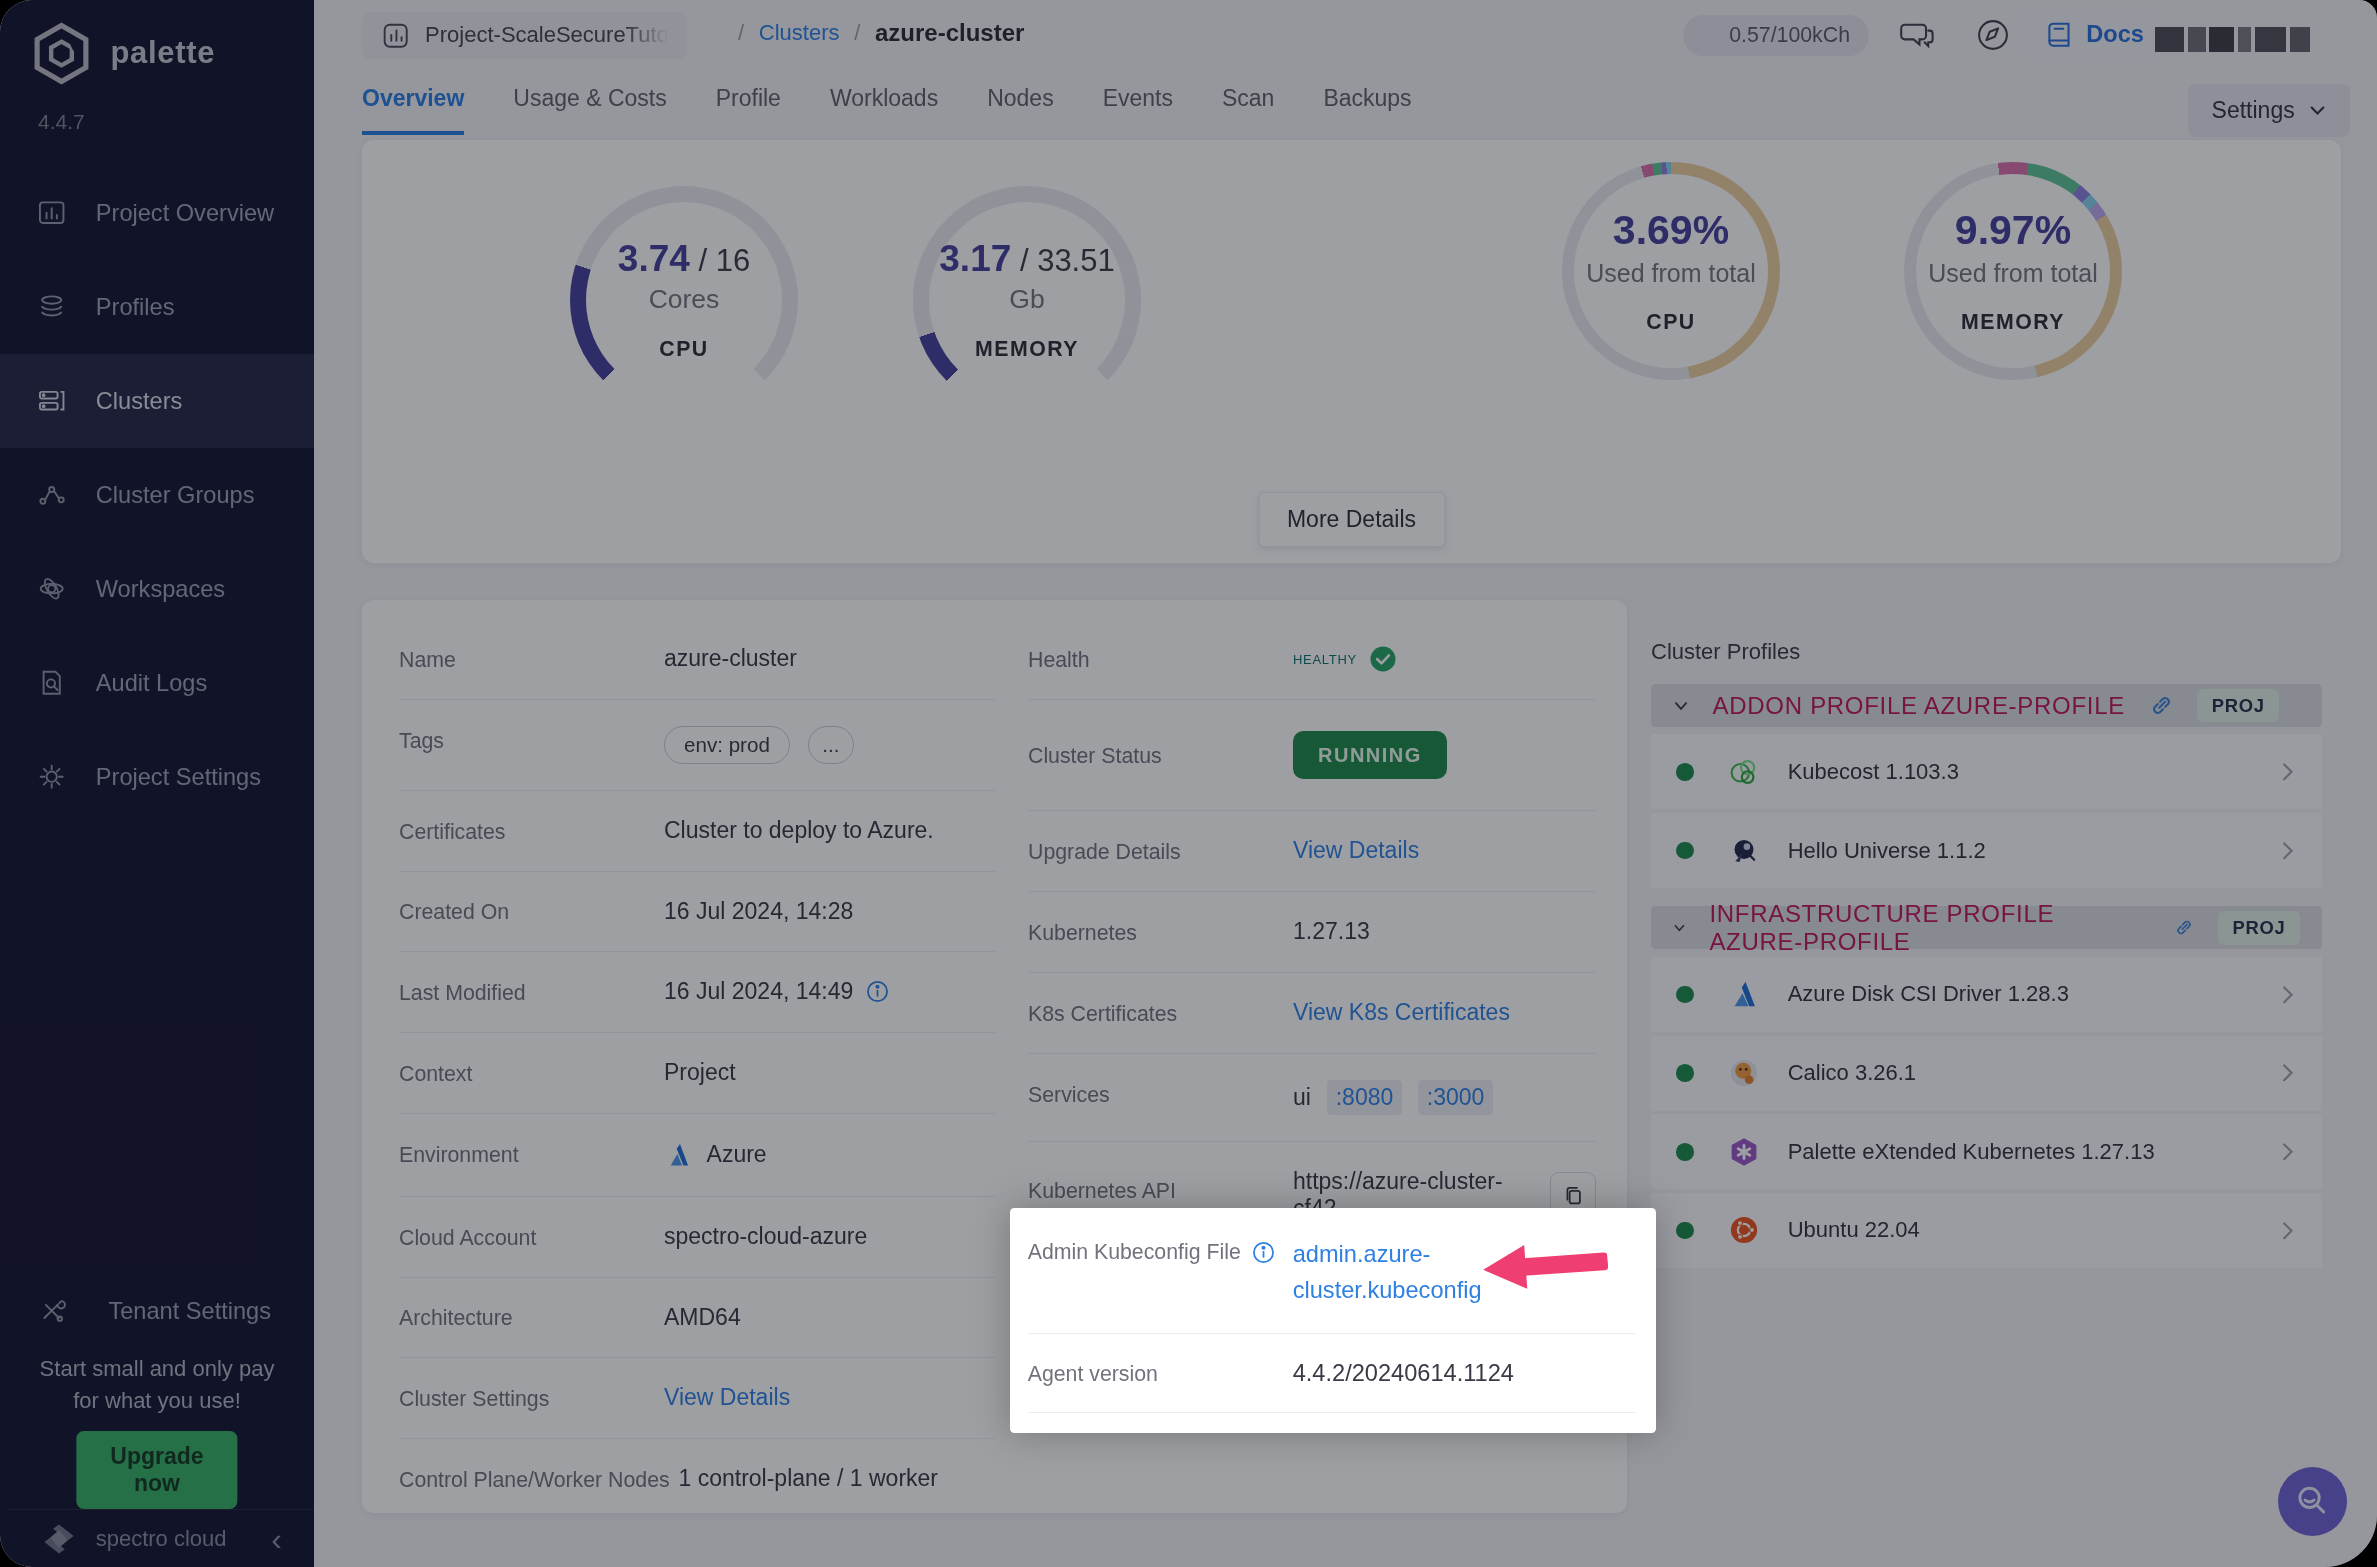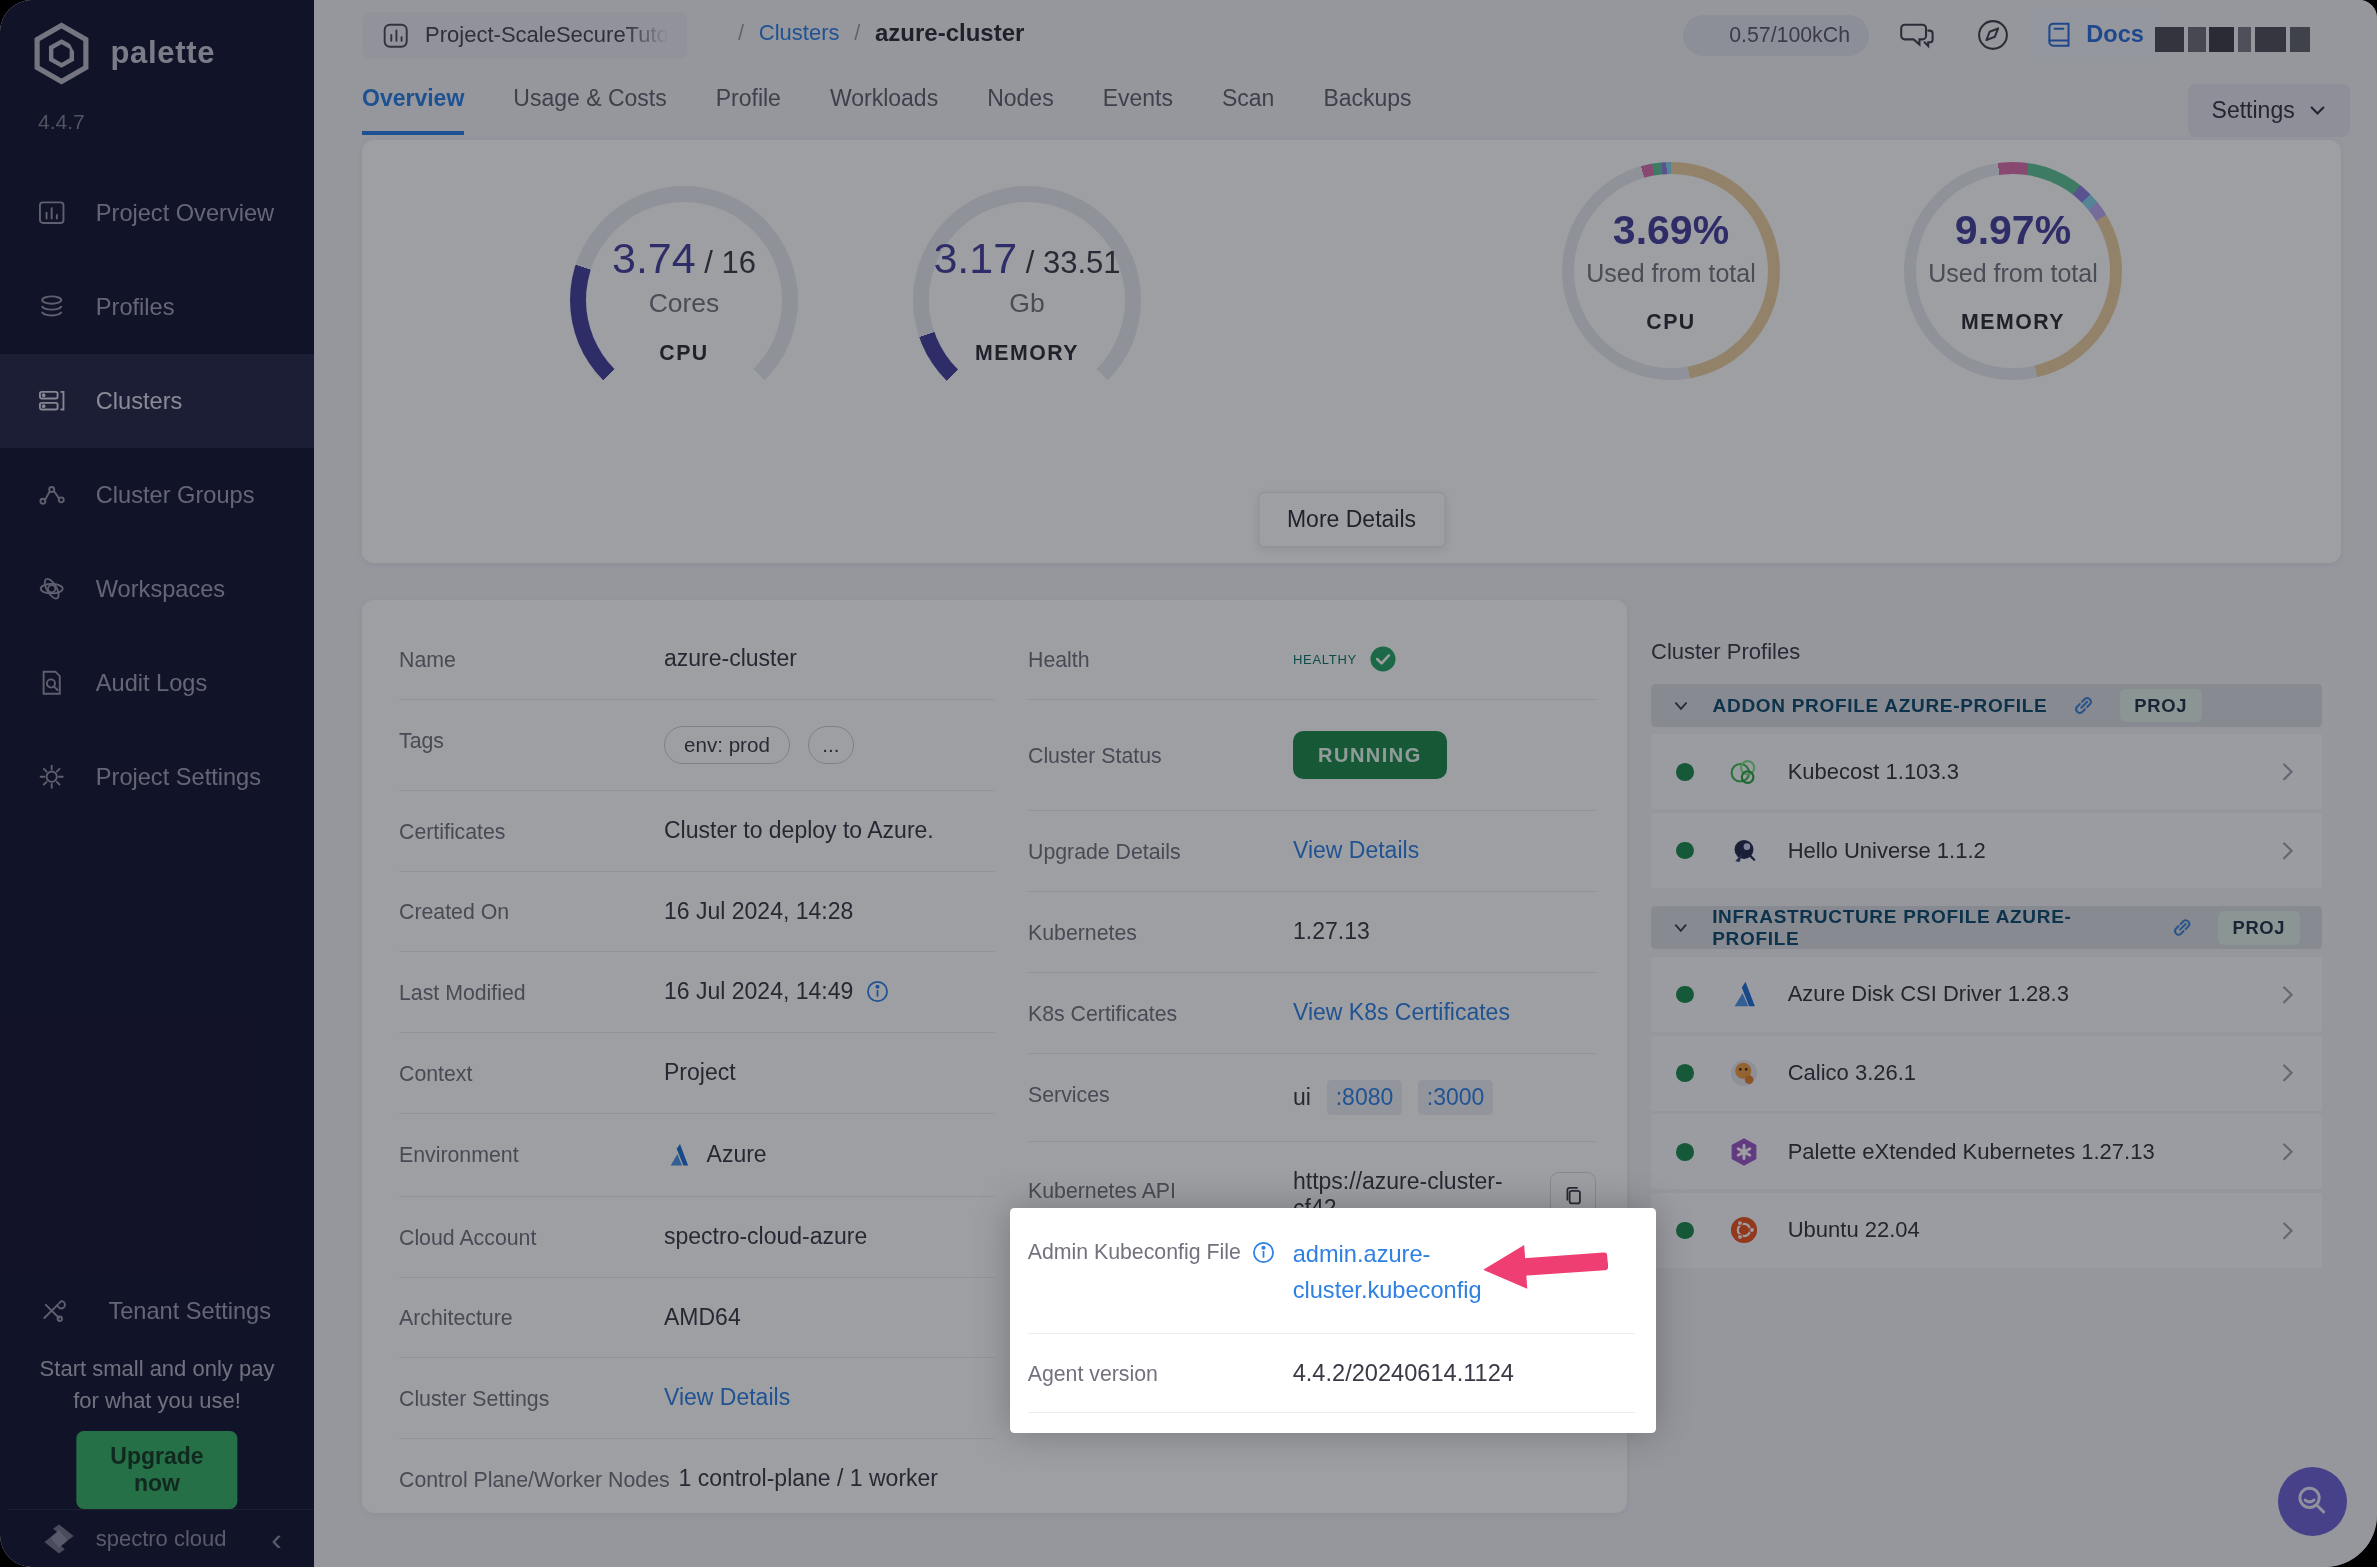--- a/index.html
+++ b/index.html
@@ -72,21 +72,21 @@
     conic-gradient(from 225deg,#46419b 0deg 26deg,#e8e9ef 26deg 270deg,transparent 270deg 360deg);}
   .g-donut{width:218px;height:218px;}
   .g-donut::after{inset:11.8px;}
   .g-cpu-pct{left:1200px;top:22px;background:conic-gradient(#eccf9f 0deg 170deg,#e8e9ef 170deg 344deg,
     #d970ab 344deg 350deg,#5ec497 350deg 355deg,#8b7fe0 355deg 357.5deg,#84d3ea 357.5deg 360deg);}
   .g-mem-pct{left:1542px;top:22px;background:conic-gradient(#d970ab 0deg 8deg,#5ec497 8deg 38deg,
     #8b7fe0 38deg 45deg,#84d3ea 45deg 51deg,#bcaaf0 51deg 59deg,#eccf9f 59deg 167deg,
     #e8e9ef 167deg 352deg,#d970ab 352deg 360deg);}
   .g-stack{position:absolute;inset:0;z-index:2;display:flex;flex-direction:column;
     align-items:center;justify-content:center;text-align:center;}
-  .g-num{font-size:43px;font-weight:400;color:#46419b;}
+  .g-num{font-size:37px;font-weight:700;color:#46419b;}
   .g-total{font-size:31px;font-weight:400;color:#3c3d49;}
   .g-unit{font-size:26.5px;color:#74757f;margin-top:4.4px;}
   .g-cap{font-size:21.3px;color:#2e2f38;letter-spacing:1.5px;margin-top:22px;font-weight:600;}
   .g-pct{font-size:41px;font-weight:700;color:#46419b;}
   .g-sub{font-size:25px;color:#74757f;margin-top:5.9px;}
   .more-btn{position:absolute;left:50%;bottom:16px;transform:translateX(-50%);
     background:#fff;border:0.7px solid #e8e9f0;box-shadow:0 2.9px 8.8px rgba(40,40,70,.10);
     border-radius:5.9px;padding:13.2px 28px;font-size:23px;color:#2e2f3a;cursor:pointer;}
 
   
@@ -123,21 +123,21 @@
   .sp-link{font-size:23.6px;color:#2f80e3;line-height:1.5;cursor:pointer;}
   .sp-row2{display:flex;align-items:center;padding:25px 0;border-bottom:0.7px solid #ecedf2;}
   .sp-value{font-size:23.6px;color:#393a45;}
   .arrow{position:absolute;left:1483px;top:1242px;z-index:70;transform:rotate(-4deg);}
 
   
   .profiles{position:absolute;left:1651px;top:639px;width:671px;}
   .profiles-title{font-size:22px;color:#3b3c47;margin-bottom:19px;}
   .sec-header{height:43px;background:#dbdce2;border-radius:4.4px;display:flex;align-items:center;
     gap:23.6px;padding:0 22px;cursor:pointer;margin-bottom:7.4px;}
-  .sec-title{font-size:19px;font-weight:700;color:#0c4a6e;letter-spacing:0.7px;}
+  .sec-title{font-size:24px;font-weight:400;color:#be185d;letter-spacing:0.7px;}
   .badge{background:#dff0e6;color:#24324a;font-size:18.4px;font-weight:700;
     padding:5.9px 14.7px;border-radius:5.9px;letter-spacing:0.7px;}
   .p-row{height:75px;background:#fafbfd;border-radius:2.9px;display:flex;align-items:center;
     padding:0 25px;margin-bottom:3.7px;cursor:pointer;}
   .p-dot{width:17.7px;height:17.7px;border-radius:50%;background:#1d8a4e;margin-right:34px;flex:0 0 auto;}
   .p-logo{margin-right:28px;flex:0 0 auto;display:flex;}
   .p-name{font-size:22px;color:#33343f;}
   .p-chev{margin-left:auto;display:flex;}
   .infra-gap{height:14.7px;}
 

